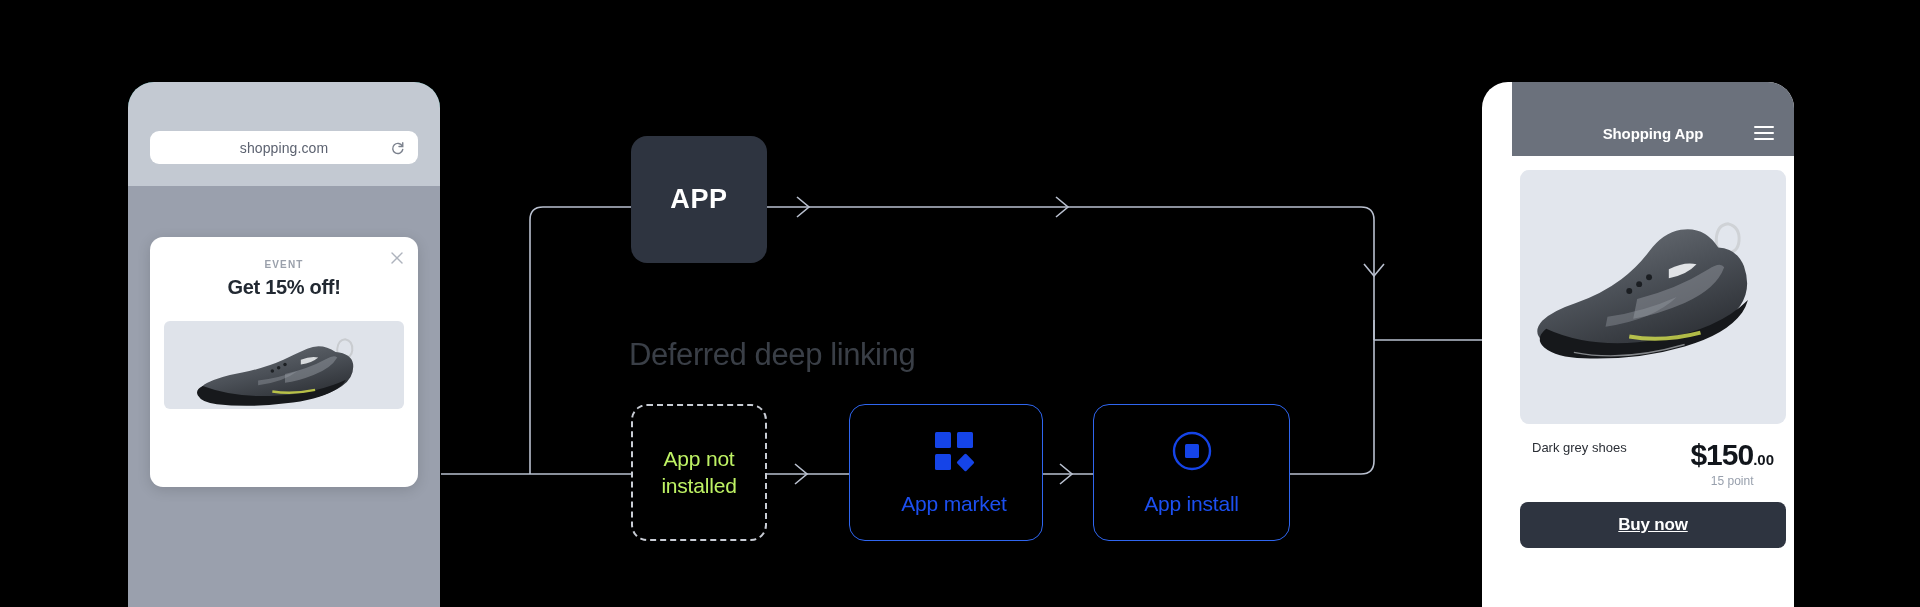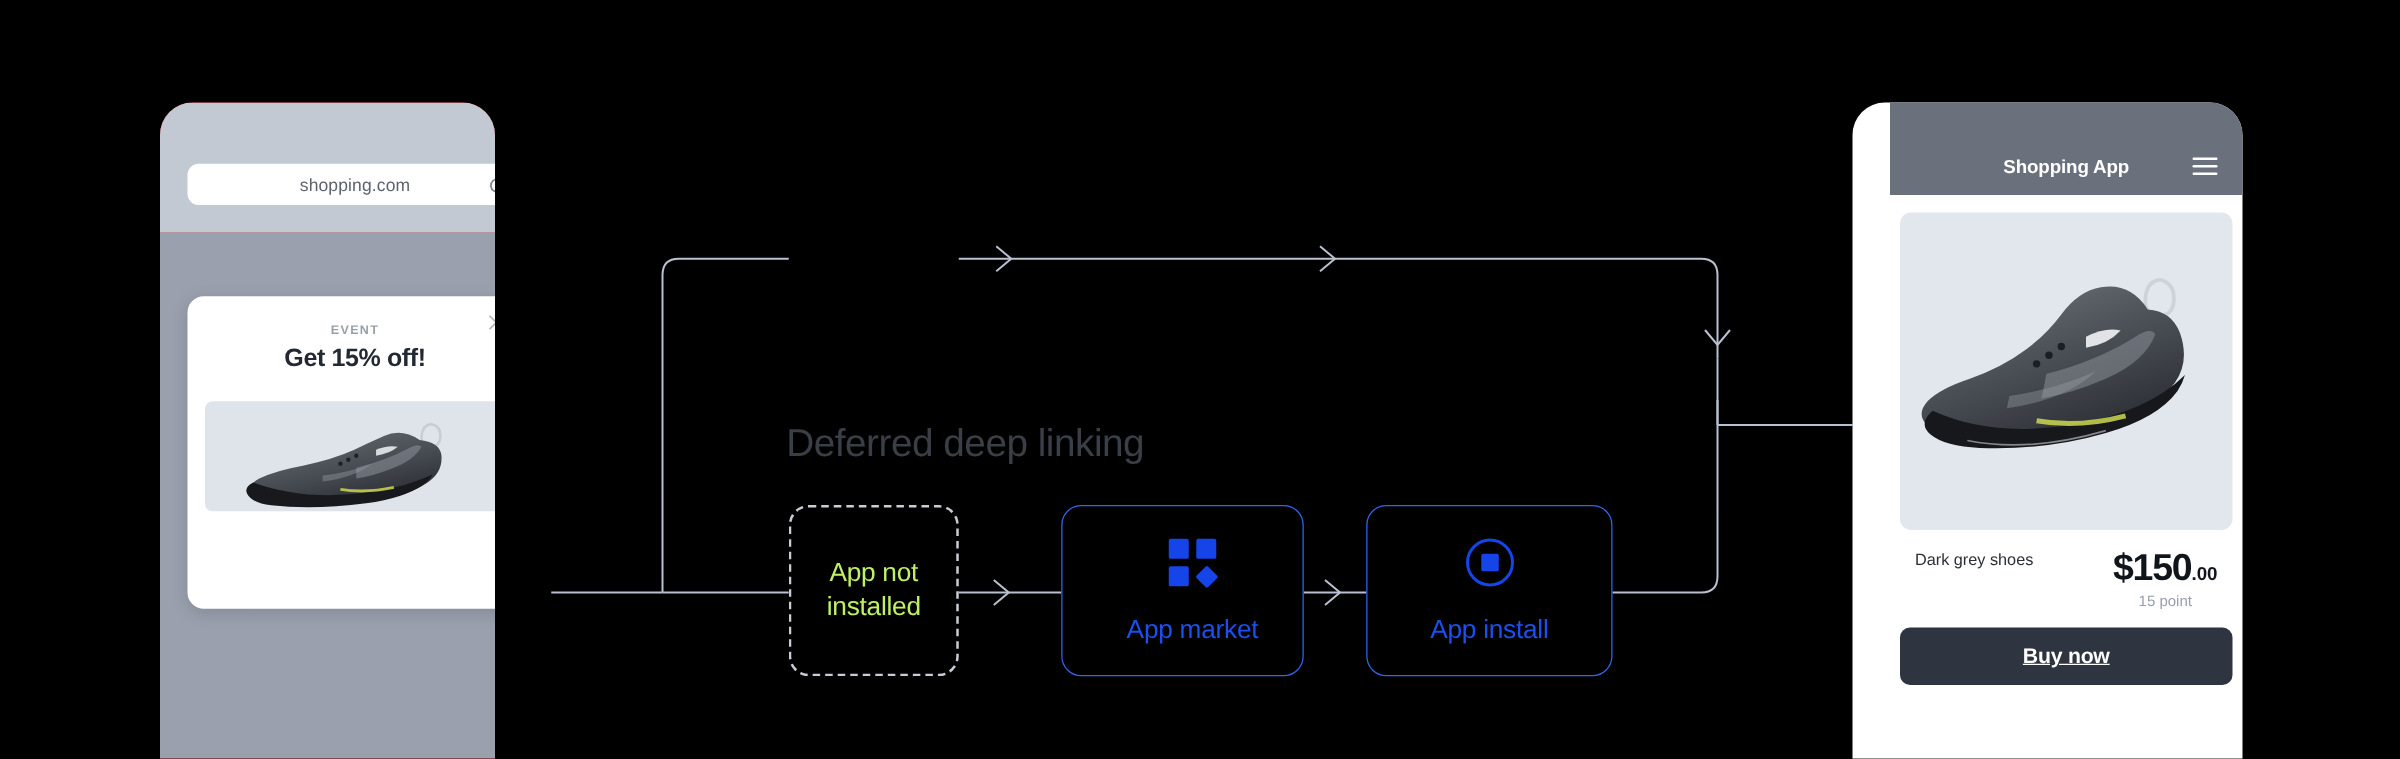--- a/index.html
+++ b/index.html
@@ -7,22 +7,22 @@
     width: 1920px; height: 607px;
     background: #000000;
     font-family: "Liberation Sans", sans-serif;
     overflow: hidden;
   }
   #stage { position: relative; width: 1920px; height: 607px; background: #000; }
 
   
   #left-phone {
     position: absolute; left: 128px; top: 82px;
-    width: 268px; height: 525px;
-    background: #b91c1c;
+    width: 312px; height: 525px;
+    background: #0f766e;
     border-radius: 26px 26px 0 0;
     overflow: hidden;
   }
   #left-phone-chrome {
     position: absolute; left: 0; top: 0; width: 100%; height: 104px;
     background: #c3c9d2;
   }
   #addressbar {
     position: absolute; left: 22px; top: 49px;
     width: 268px; height: 33px;
@@ -178,20 +178,23 @@
       <polyline points="1056,197 1068,207 1056,217"></polyline>
       <polyline points="795,464 807,474 795,484"></polyline>
       <polyline points="1060,464 1072,474 1060,484"></polyline>
       <polyline points="1364,264 1374,276 1384,264"></polyline>
     </g>
   </svg>
 
 
   <div class="flow-heading" id="heading-deferred">Deferred deep linking</div>
 
+  <div id="app-box">
+    <span>APP</span>
+  </div>
 
   <div class="node" id="node-not-installed">
     <span>App not</span>
     <span>installed</span>
   </div>
 
   <div class="node" id="node-app-market">
     <span class="node-icon">
       <svg width="42" height="42" viewBox="0 0 42 42">
         <rect x="2" y="2" width="16" height="16" rx="1.5" fill="#1544e8"></rect>

